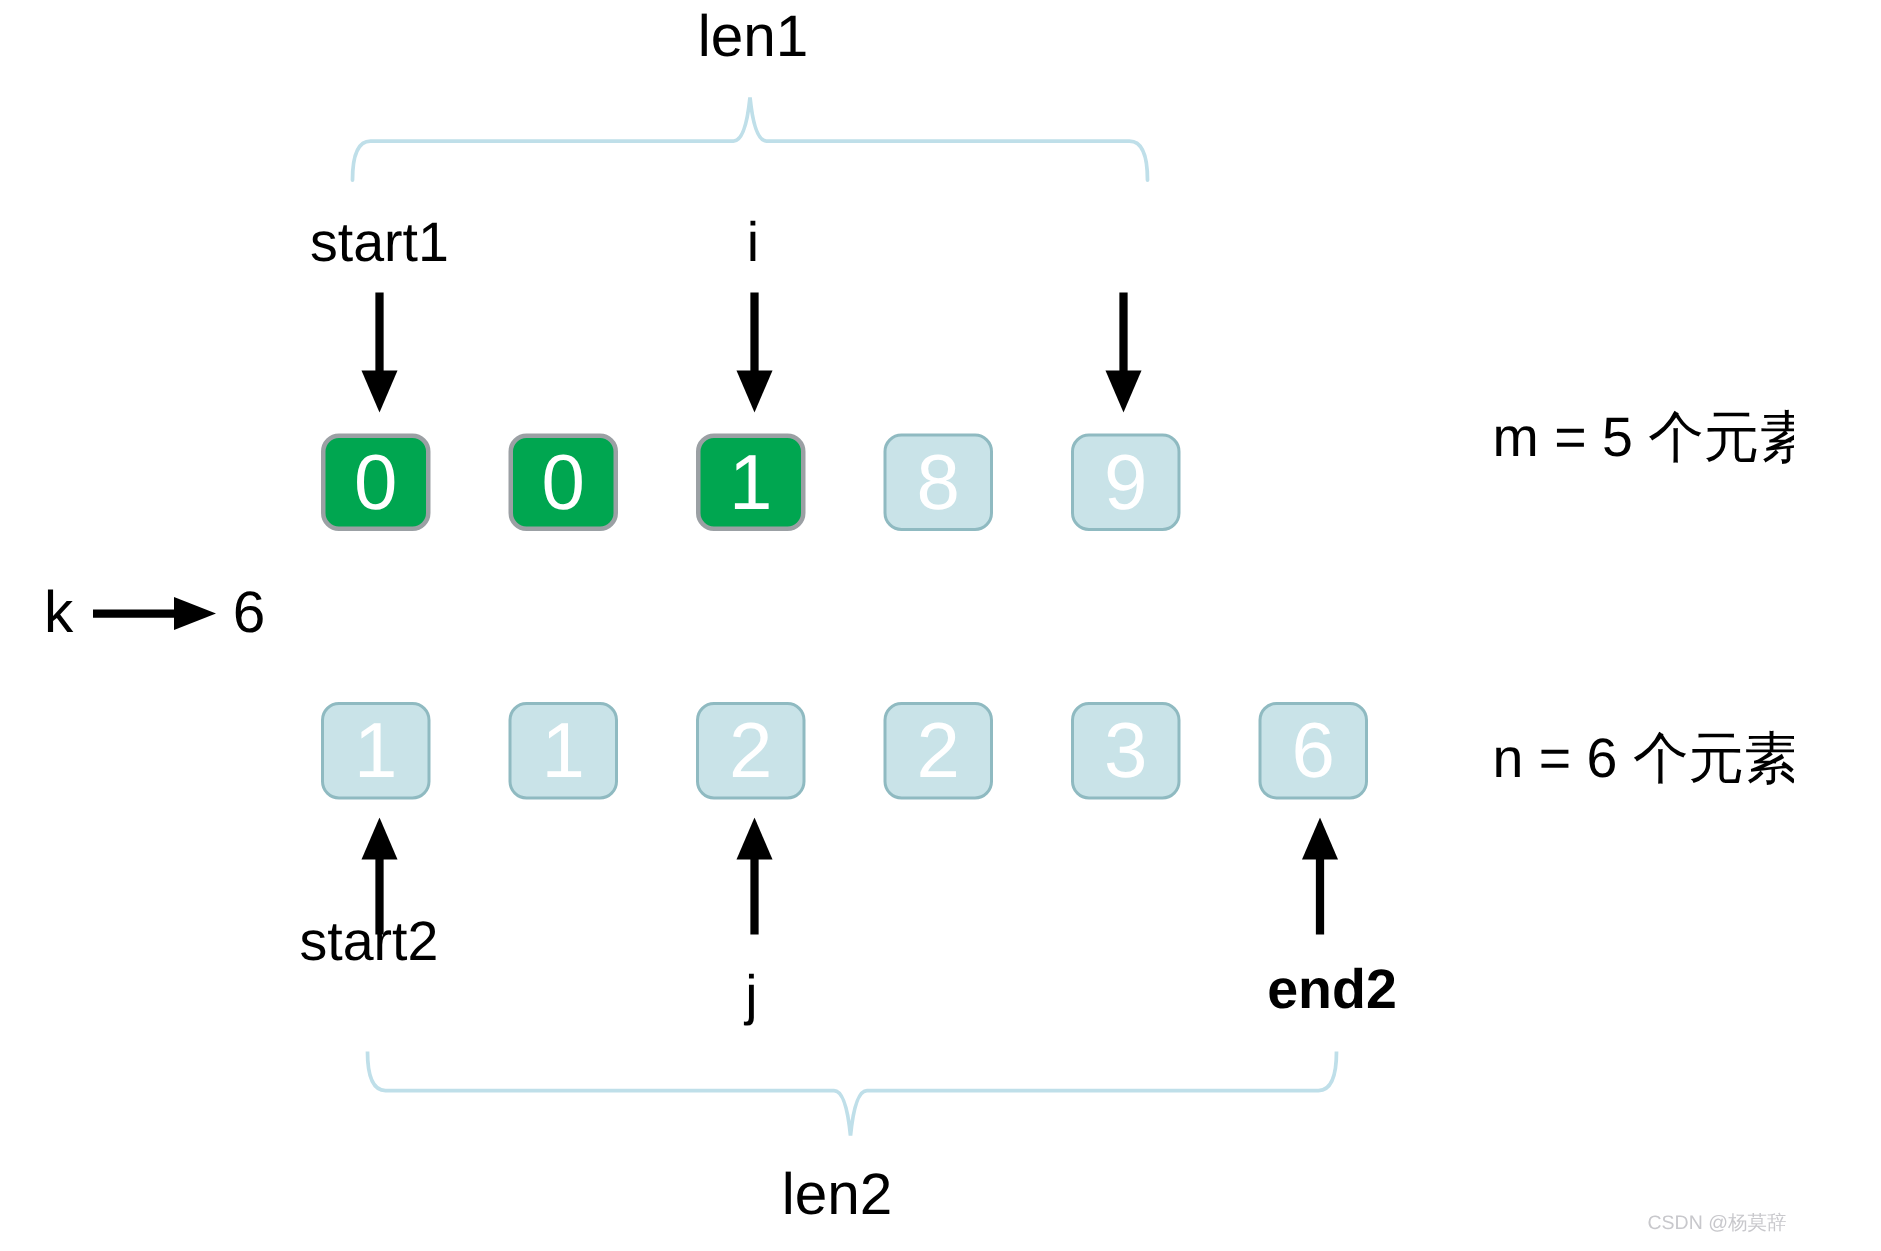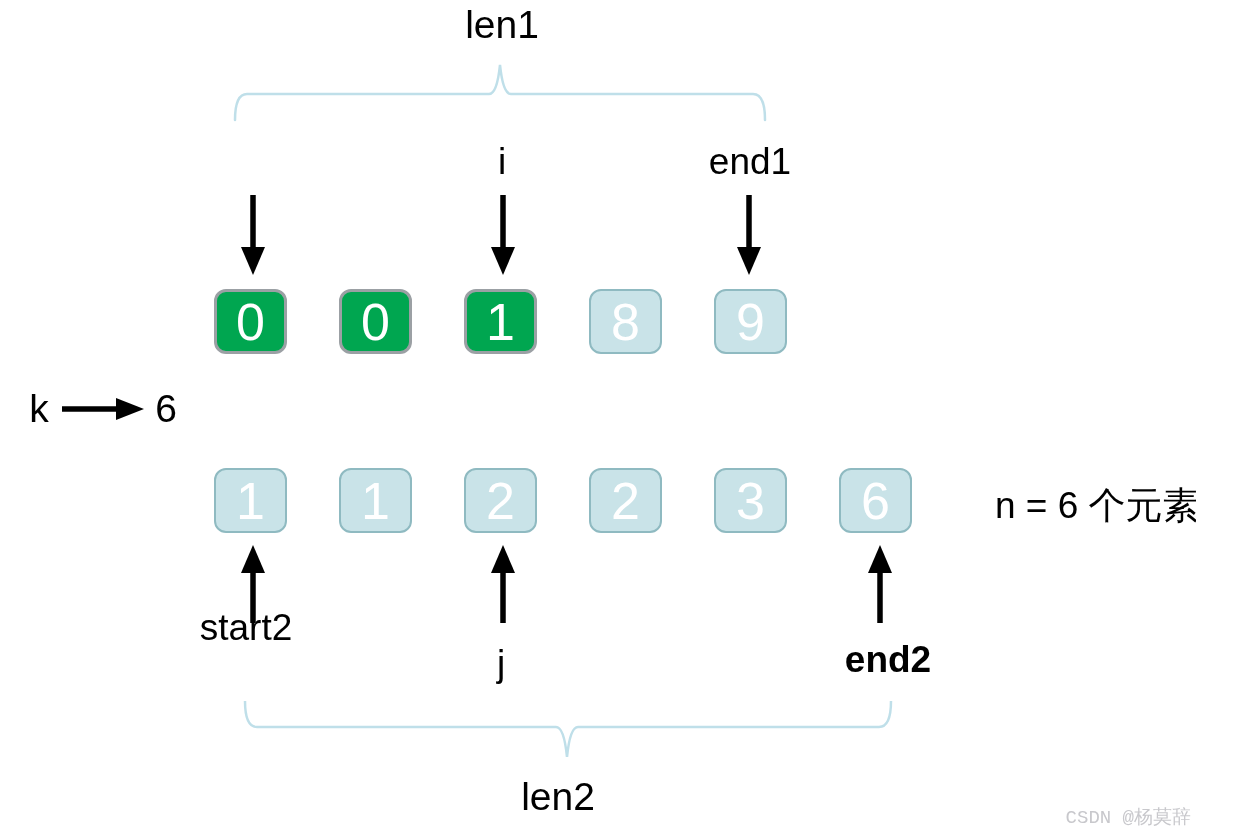--- a/index.html
+++ b/index.html
@@ -18,35 +18,35 @@
   .cell{
     width:73px;height:65px;box-sizing:border-box;border-radius:12px;
     display:flex;align-items:center;justify-content:center;
     font-size:52px;color:var(--cell-text,#fff);
   }
   .cell.green{background:var(--cell-green-fill,#00a650);border:3px solid var(--cell-green-border,#9ba0a4);}
   .cell.blue{background:var(--cell-blue-fill,#c9e3e8);border:2px solid var(--cell-blue-border,#8fbac1);}
   svg.brace path{stroke:var(--brace,#bfdfe9);stroke-width:2.5;fill:none;stroke-linecap:round;}
   svg.arrow line{stroke:var(--arrow,#000);stroke-width:5.5;}
   svg.arrow polygon{fill:var(--arrow,#000);}
-  .watermark{font-size:19px;color:var(--watermark,#c8c8cc);font-family:Liberation Mono, monospace;}
+  .watermark{font-size:13px;color:var(--watermark,#c8c8cc);}
 </style>
 </head>
 <body>
 
 <div class="stage">
 
   <div class="abs lbl len-lbl center" style="left:402px;top:4px;width:200px;">len1</div>
 
   <svg class="abs brace" style="left:233px;top:60px;" width="534" height="64" viewBox="0 0 534 64">
     <path d="M2,60 Q2,34 14,34 L256,34 Q264,34 267,5 Q270,34 278,34 L520,34 Q532,34 532,60"></path>
   </svg>
 
+  <div class="abs lbl ptr center" style="left:153px;top:142px;width:200px;">start1</div>
   <div class="abs lbl ptr center" style="left:452px;top:142px;width:100px;">i</div>
-  <div class="abs lbl ptr center" style="left:650px;top:142px;width:200px;">end1</div>
 
   <svg class="abs arrow" style="left:238px;top:193px;" width="30" height="84" viewBox="0 0 30 84">
     <line x1="15" y1="2" x2="15" y2="58"></line>
       <polygon points="3,54 27,54 15,82"></polygon>
   </svg>
   <svg class="abs arrow" style="left:488px;top:193px;" width="30" height="84" viewBox="0 0 30 84">
     <line x1="15" y1="2" x2="15" y2="58"></line>
       <polygon points="3,54 27,54 15,82"></polygon>
   </svg>
   <svg class="abs arrow" style="left:734px;top:193px;" width="30" height="84" viewBox="0 0 30 84">
@@ -55,20 +55,21 @@
   </svg>
 
   <div class="row" id="row1" style="left:214px;top:289px;">
       <div class="cell green">0</div>
       <div class="cell green">0</div>
       <div class="cell green">1</div>
       <div class="cell blue">8</div>
       <div class="cell blue">9</div>
     </div>
 
+  <div class="abs lbl count-lbl" style="left:995px;top:272px;">m = 5 个元素</div>
 
   <div class="abs lbl kline center" style="left:14px;top:388px;width:50px;">k</div>
   <svg class="abs arrow" style="left:60px;top:396px;" width="86" height="26" viewBox="0 0 86 26">
     <line x1="2" y1="13" x2="58" y2="13"></line>
       <polygon points="56,2 56,24 84,13"></polygon>
   </svg>
   <div class="abs lbl kline center" style="left:145px;top:388px;width:42px;">6</div>
 
   <div class="row" id="row2" style="left:214px;top:468px;">
       <div class="cell blue">1</div>

